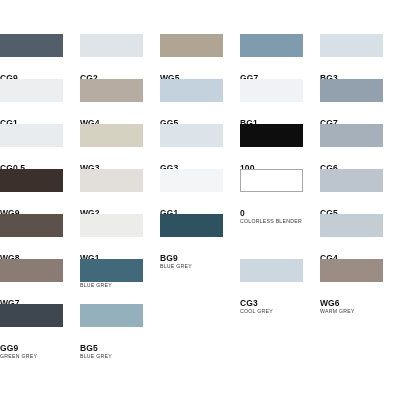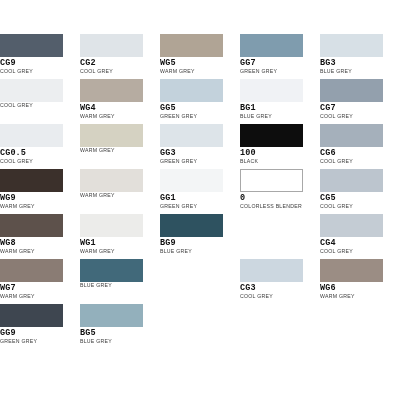--- a/index.html
+++ b/index.html
@@ -41,24 +41,23 @@
   }
   .swatch-chip.outlined {
     border: 1px solid #a8a8a8;
     background: #ffffff;
   }
   .swatch-code {
     font-size: 8.5px;
     font-weight: bold;
     color: #111111;
     line-height: 10px;
-    margin-top: 1px;
+    margin-top: 16px;
     letter-spacing: 0.1px;
     white-space: nowrap;
-    font-family: Liberation Mono, monospace;
   }
   .swatch-family {
     font-size: 5.2px;
     font-weight: normal;
     color: #3a3a3a;
     line-height: 7px;
     letter-spacing: 0.25px;
     white-space: nowrap;
     text-transform: uppercase;
   }
@@ -92,20 +91,21 @@
         <div class="swatch-code">GG7</div>
         <div class="swatch-family">GREEN GREY</div>
       </div>
       <div class="swatch-cell">
         <div class="swatch-chip" style="background: rgb(215, 224, 230);"></div>
         <div class="swatch-code">BG3</div>
         <div class="swatch-family">BLUE GREY</div>
       </div>
       <div class="swatch-cell">
         <div class="swatch-chip" style="background: rgb(236, 238, 240);"></div>
+        <div class="swatch-code">CG1</div>
         <div class="swatch-family">COOL GREY</div>
       </div>
       <div class="swatch-cell">
         <div class="swatch-chip" style="background: rgb(182, 172, 161);"></div>
         <div class="swatch-code">WG4</div>
         <div class="swatch-family">WARM GREY</div>
       </div>
       <div class="swatch-cell">
         <div class="swatch-chip" style="background: rgb(195, 210, 220);"></div>
         <div class="swatch-code">GG5</div>
@@ -121,20 +121,21 @@
         <div class="swatch-code">CG7</div>
         <div class="swatch-family">COOL GREY</div>
       </div>
       <div class="swatch-cell">
         <div class="swatch-chip" style="background: rgb(233, 236, 239);"></div>
         <div class="swatch-code">CG0.5</div>
         <div class="swatch-family">COOL GREY</div>
       </div>
       <div class="swatch-cell">
         <div class="swatch-chip" style="background: rgb(213, 210, 194);"></div>
+        <div class="swatch-code">WG3</div>
         <div class="swatch-family">WARM GREY</div>
       </div>
       <div class="swatch-cell">
         <div class="swatch-chip" style="background: rgb(221, 228, 233);"></div>
         <div class="swatch-code">GG3</div>
         <div class="swatch-family">GREEN GREY</div>
       </div>
       <div class="swatch-cell">
         <div class="swatch-chip" style="background: rgb(13, 13, 13);"></div>
         <div class="swatch-code">100</div>
@@ -145,20 +146,21 @@
         <div class="swatch-code">CG6</div>
         <div class="swatch-family">COOL GREY</div>
       </div>
       <div class="swatch-cell">
         <div class="swatch-chip" style="background: rgb(59, 48, 43);"></div>
         <div class="swatch-code">WG9</div>
         <div class="swatch-family">WARM GREY</div>
       </div>
       <div class="swatch-cell">
         <div class="swatch-chip" style="background: rgb(226, 223, 218);"></div>
+        <div class="swatch-code">WG2</div>
         <div class="swatch-family">WARM GREY</div>
       </div>
       <div class="swatch-cell">
         <div class="swatch-chip" style="background: rgb(243, 245, 246);"></div>
         <div class="swatch-code">GG1</div>
         <div class="swatch-family">GREEN GREY</div>
       </div>
       <div class="swatch-cell">
         <div class="swatch-chip outlined"></div>
         <div class="swatch-code">0</div>

